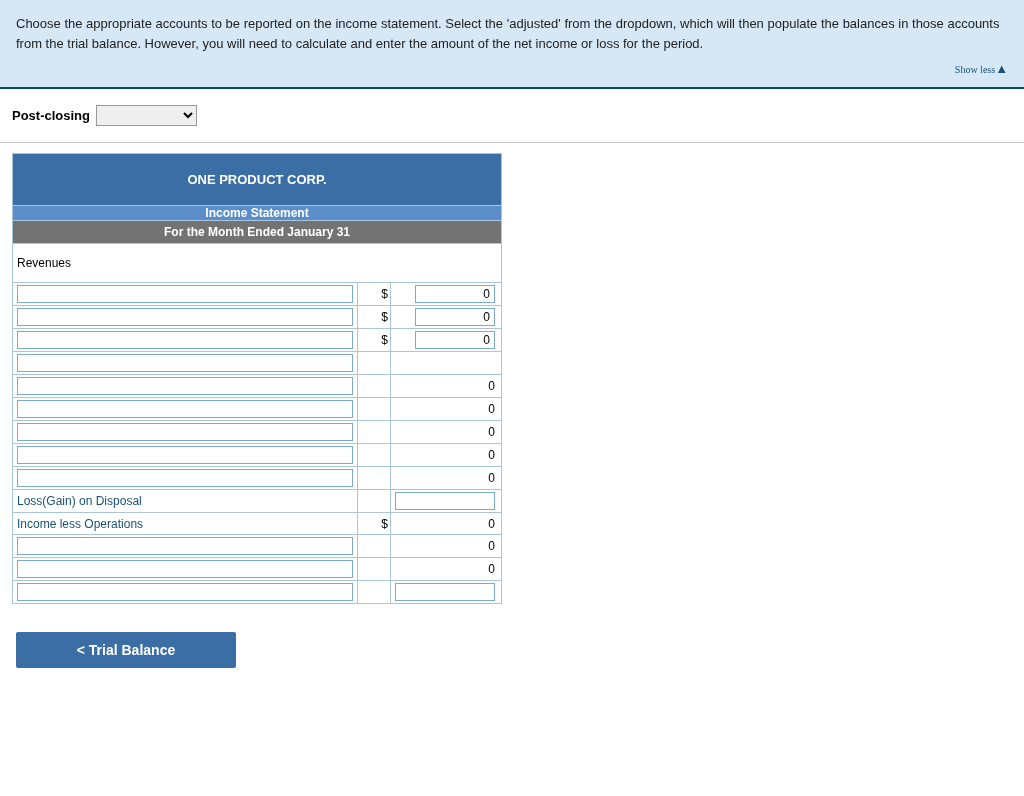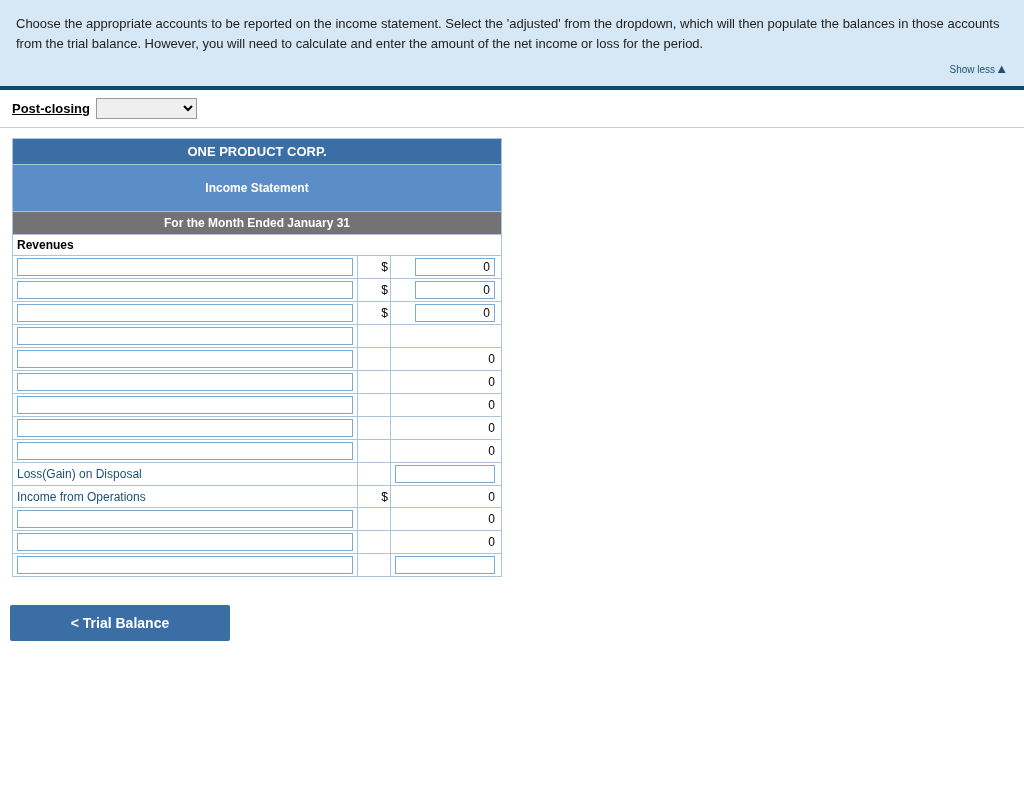--- a/index.html
+++ b/index.html
@@ -1,41 +1,41 @@
 <!DOCTYPE html>
 <html><head>
   <meta charset="utf-8">
   <style>
     * { box-sizing: border-box; margin: 0; padding: 0; }
     body { font-family: Arial, sans-serif; font-size: 13px; background: #fff; }
 
     .top-bar {
       background: #d6e8f5;
       padding: 14px 16px 10px 16px;
-      border-bottom: 4px solid #0c4a6e;
+      border-bottom: 2px solid #0c4a6e;
     }
     .top-bar p { color: #222; line-height: 1.5; font-size: 13px; }
     .show-less {
       text-align: right;
       margin-top: 8px;
       color: #1a5276;
       font-size: 13px;
       cursor: pointer;
+      font-family: Liberation Serif, serif;
     }
     .show-less span { font-size: 10px; }
 
     .post-closing-bar {
-      padding: 8px 12px;
+      padding: 16px 12px;
       display: flex;
       align-items: center;
       gap: 6px;
       font-weight: bold;
       font-size: 13px;
       border-bottom: 1px solid #ccc;
-      text-decoration: underline;
     }
     .post-closing-bar select {
       font-size: 13px;
       border: 1px solid #999;
       padding: 1px 4px;
     }
 
     .main-content {
       padding: 10px 12px;
       display: flex;
@@ -46,49 +46,49 @@
       width: 490px;
       border-collapse: collapse;
       font-size: 12px;
     }
 
     .statement-table .header-row-1 td {
       background: #3a6ea5;
       color: white;
       text-align: center;
       font-weight: bold;
-      padding: 5px 4px;
+      padding: 18px 4px;
       font-size: 13px;
     }
     .statement-table .header-row-2 td {
       background: #5b8ec9;
       color: white;
       text-align: center;
       font-weight: bold;
-      padding: 16px 4px;
+      padding: 0 4px;
       font-size: 12px;
     }
     .statement-table .header-row-3 td {
       background: #737373;
       color: white;
       text-align: center;
       font-weight: bold;
       padding: 4px 4px;
       font-size: 12px;
     }
 
     .statement-table td {
       border: 1px solid #aac4dc;
       padding: 2px 4px;
     }
 
     .section-label td {
       background: #fff;
-      font-weight: bold;
-      padding: 3px 4px;
+      font-weight: normal;
+      padding: 12px 4px;
     }
 
     .data-row td {
       background: #fff;
       height: 22px;
     }
 
     .data-row .label-cell {
       width: 310px;
     }
@@ -129,21 +129,21 @@
     }
 
     .static-label {
       color: #1a5276;
       padding-left: 6px;
     }
 
     .bottom-nav {
       display: flex;
       justify-content: space-between;
-      padding: 8px 10px;
+      padding: 8px 16px;
       margin-top: 10px;
     }
 
     .nav-btn {
       background: #3a6ea5;
       color: white;
       border: none;
       padding: 10px 28px;
       font-size: 14px;
       font-weight: bold;
@@ -266,21 +266,21 @@
 
       <tr class="data-row">
         <td class="label-cell static-label">Loss(Gain) on Disposal</td>
         <td class="symbol-cell"></td>
         <td class="value-cell input-cell">
           <input type="text" class="value-input" style="">
         </td>
       </tr>
 
       <tr class="data-row">
-        <td class="label-cell static-label">Income from Operations</td>
+        <td class="label-cell static-label">Income less Operations</td>
         <td class="symbol-cell">$</td>
         <td class="value-cell right-align">0</td>
       </tr>
 
       <tr class="data-row">
         <td class="label-cell input-cell">
           <input type="text" style="">
         </td>
         <td class="symbol-cell"></td>
         <td class="value-cell right-align">0</td>

